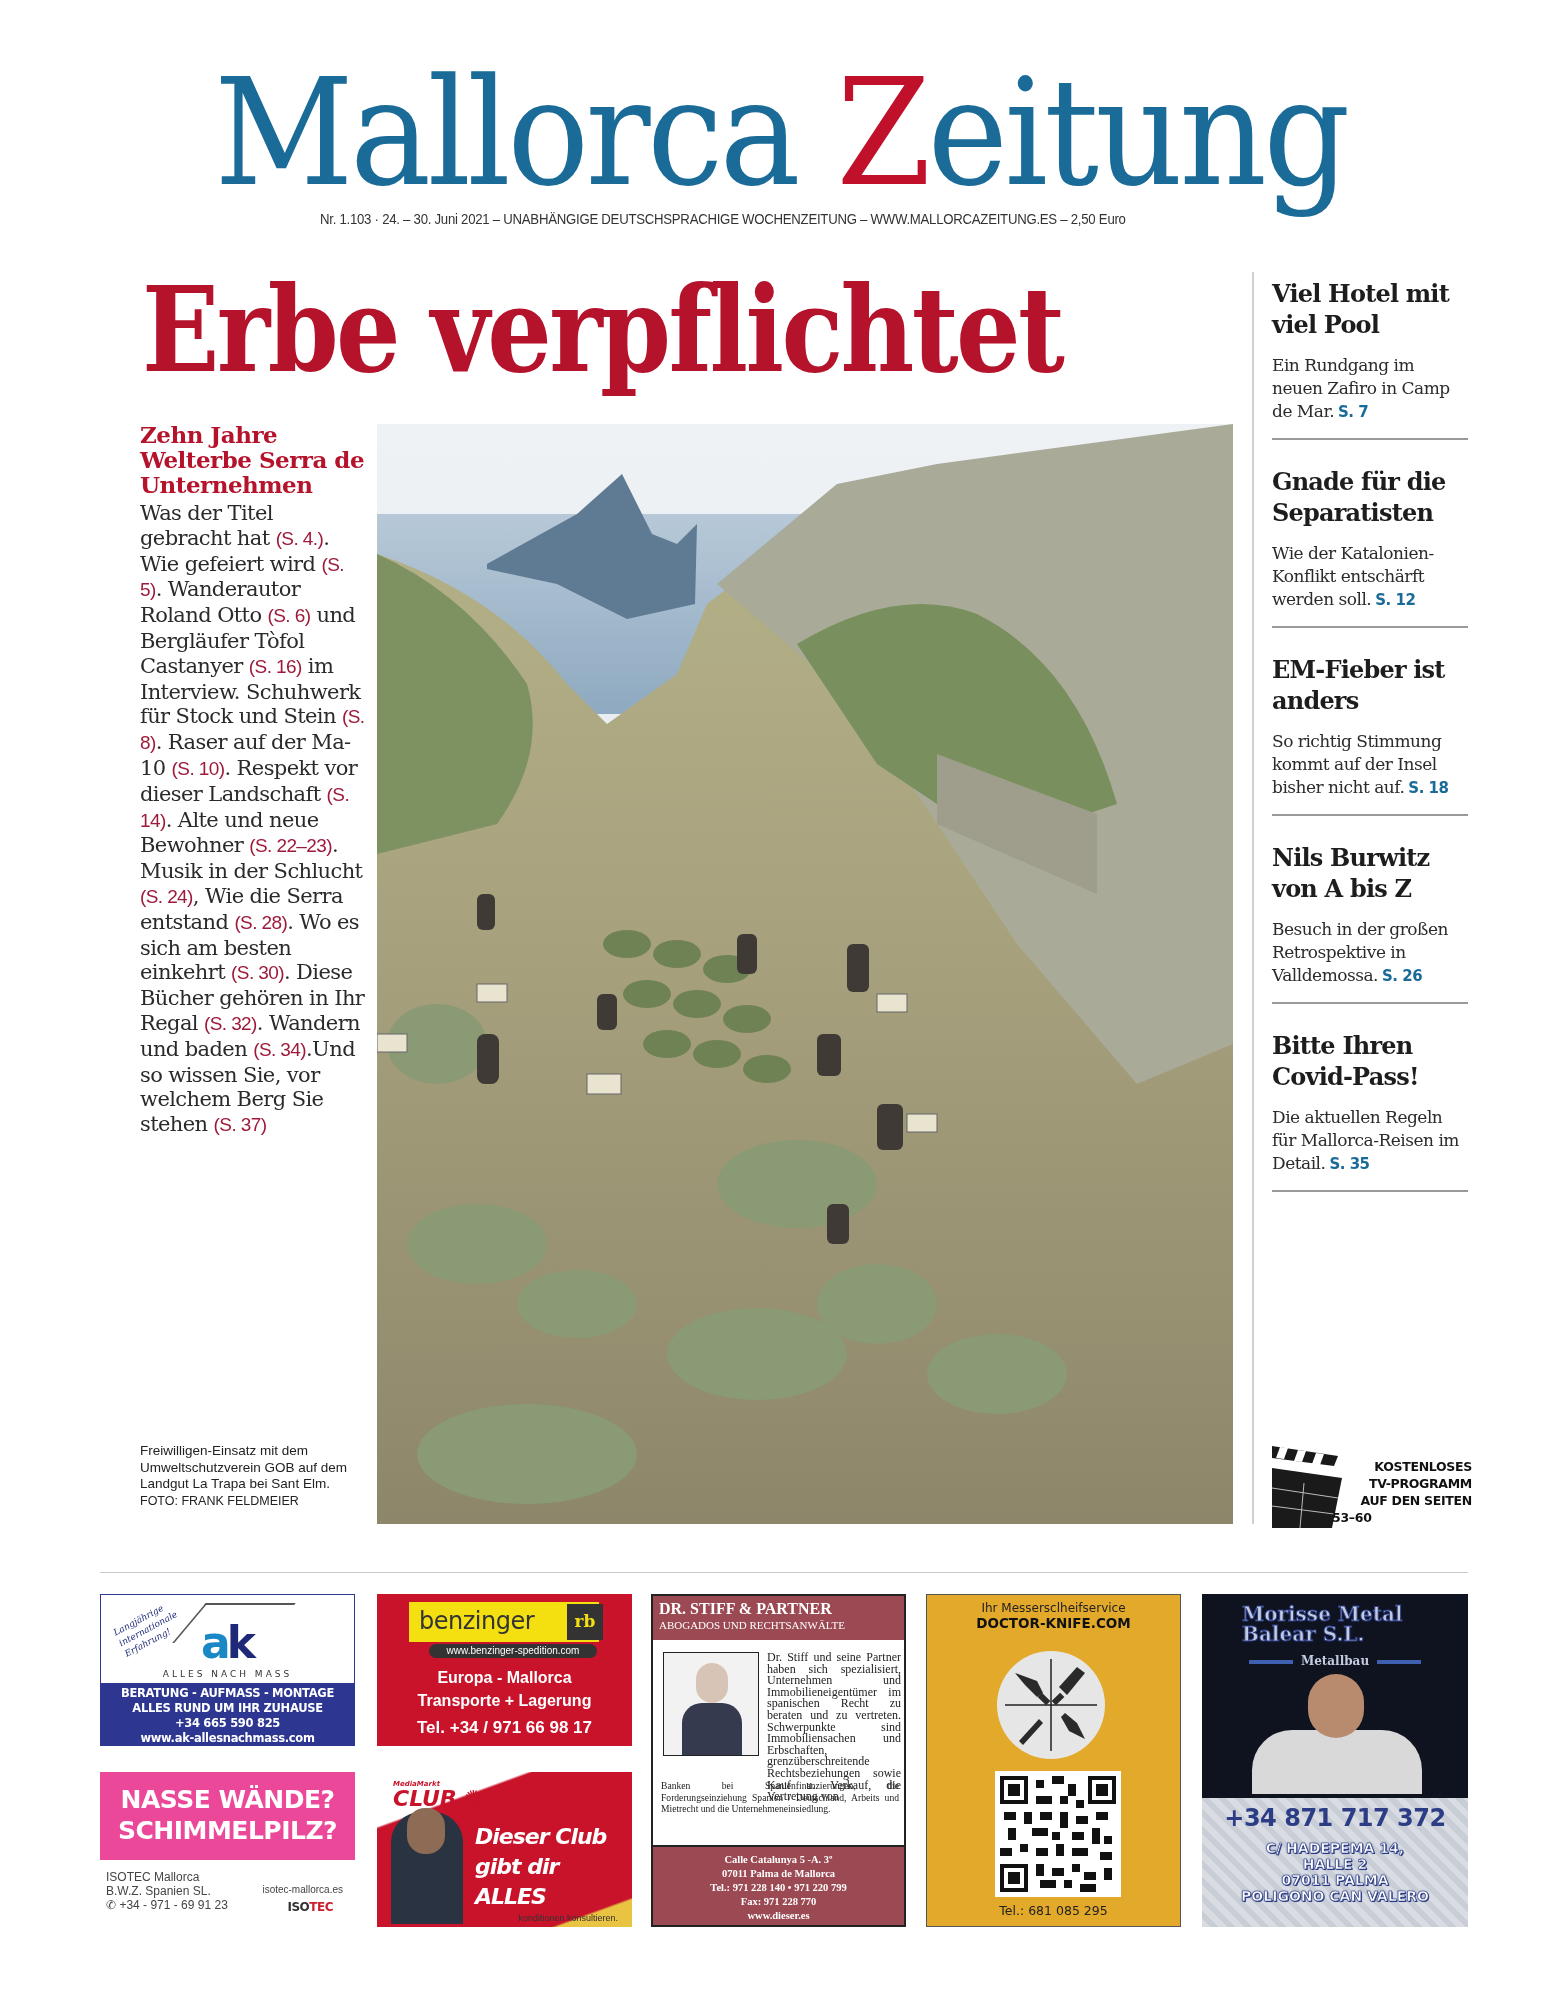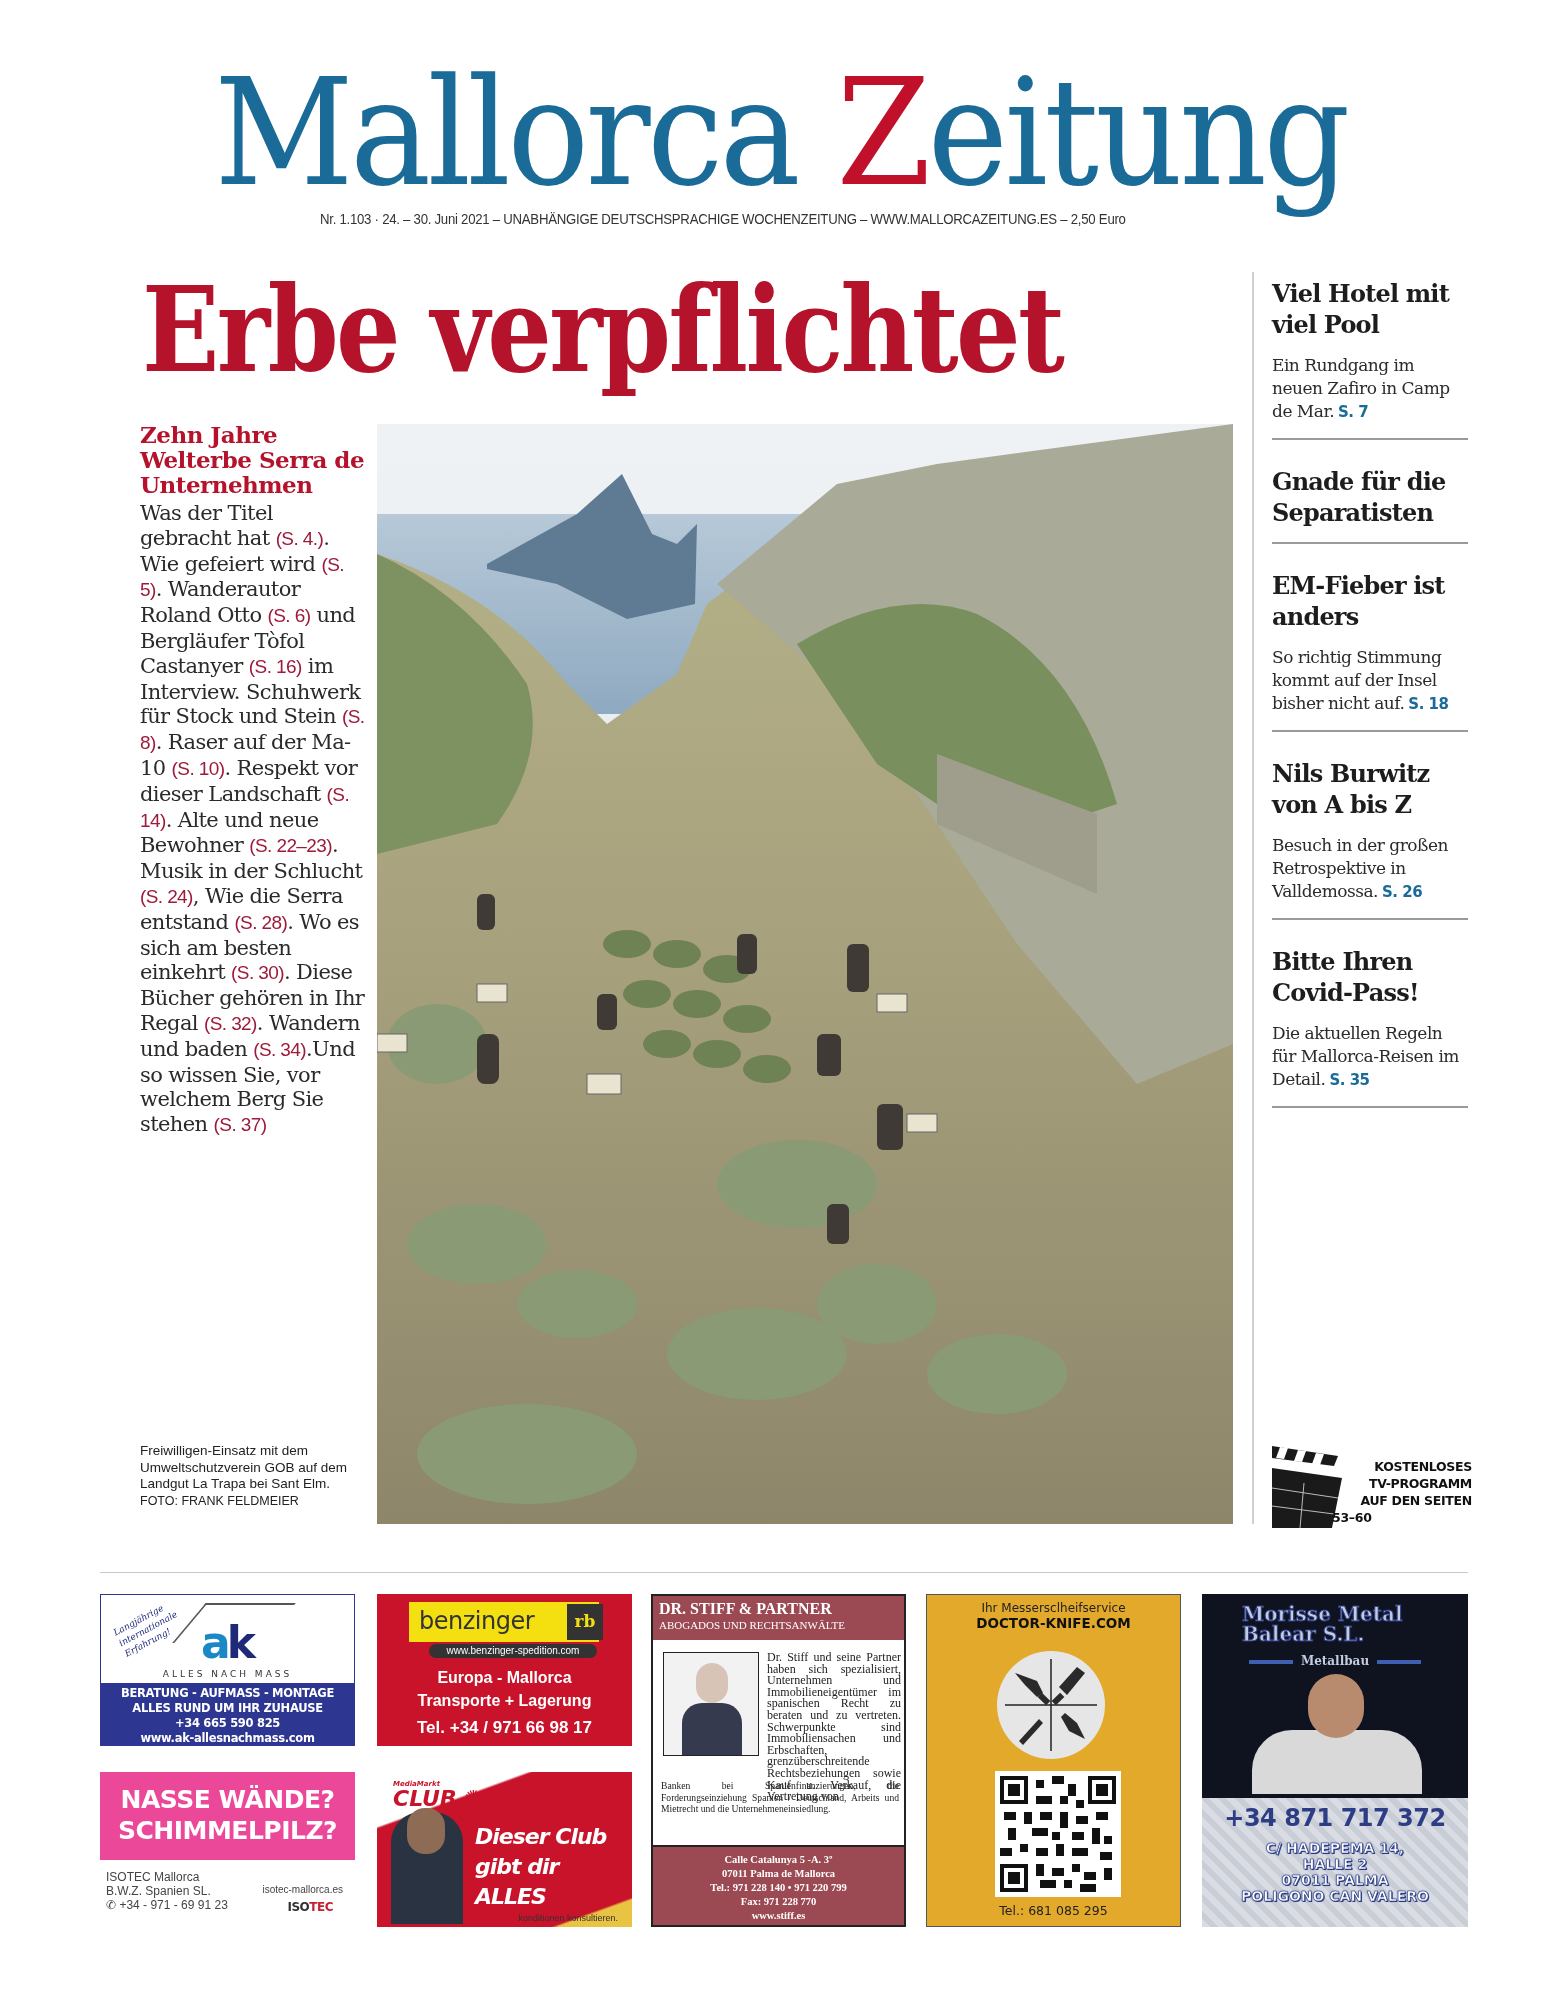--- a/index.html
+++ b/index.html
@@ -235,20 +235,21 @@
 
 <div class="rail-divider"></div>
 <aside class="rail">
   <article class="teaser">
     <h3 class="teaser-title">Viel Hotel mit viel Pool</h3>
     <p class="teaser-text"><span>Ein Rundgang im neuen Zafiro in Camp de Mar.</span><span class="page">S. 7</span></p>
     <div class="teaser-sep"></div>
   </article>
   <article class="teaser">
     <h3 class="teaser-title">Gnade für die Separatisten</h3>
+    <p class="teaser-text"><span>Wie der Katalonien-Konflikt entschärft werden soll.</span><span class="page">S. 12</span></p>
     <div class="teaser-sep"></div>
   </article>
   <article class="teaser">
     <h3 class="teaser-title">EM-Fieber ist anders</h3>
     <p class="teaser-text"><span>So richtig Stimmung kommt auf der Insel bisher nicht auf.</span><span class="page">S. 18</span></p>
     <div class="teaser-sep"></div>
   </article>
   <article class="teaser">
     <h3 class="teaser-title">Nils Burwitz von A bis Z</h3>
     <p class="teaser-text"><span>Besuch in der großen Retrospektive in Valldemossa.</span><span class="page">S. 26</span></p>
@@ -346,21 +347,21 @@
     <div class="face"></div>
       <div class="suit"></div>
   </div>
   <div class="stiff-text1">Dr. Stiff und seine Partner haben sich spezialisiert, Unternehmen und Immobilieneigentümer im spanischen Recht zu beraten und zu vertreten. Schwerpunkte sind Immobiliensachen und Erbschaften, grenzüberschreitende Rechtsbeziehungen sowie Kauf u. Verkauf, die Vertretung von</div>
   <div class="stiff-text2">Banken bei Spanienfinanzierungen, die Forderungseinziehung Spanien / Deutschland, Arbeits und Mietrecht und die Unternehmeneinsiedlung.</div>
   <div class="stiff-foot">
     <div>Calle Catalunya 5 -A. 3º</div>
     <div>07011 Palma de Mallorca</div>
     <div>Tel.: 971 228 140 • 971 220 799</div>
     <div>Fax: 971 228 770</div>
-    <div>www.stiff.es</div>
+    <div>www.dieser.es</div>
   </div>
 </div>
 
 <div class="ad ad-knife">
   <div class="knife-top">Ihr Messersclheifservice</div>
   <div class="knife-brand">DOCTOR-KNIFE.COM</div>
   <div class="knife-circle">
     <svg viewBox="0 0 108 108">
       <line x1="54" y1="8" x2="54" y2="100" stroke="#222" stroke-width="1.5"></line>
       <line x1="8" y1="54" x2="100" y2="54" stroke="#222" stroke-width="1.5"></line>

